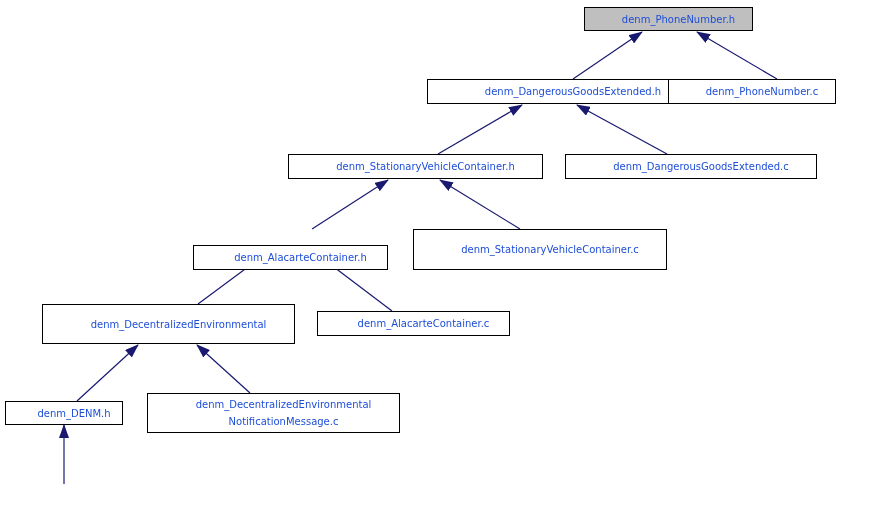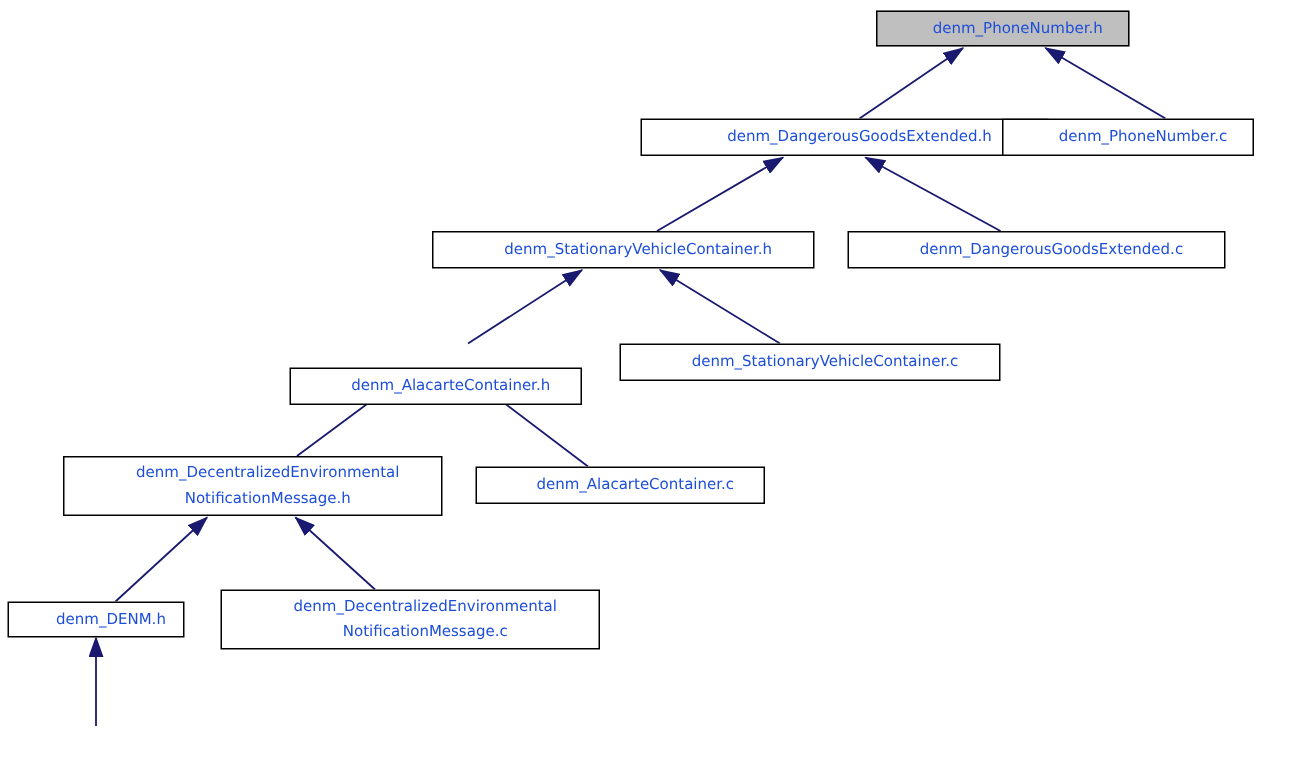--- a/index.html
+++ b/index.html
@@ -81,27 +81,26 @@
   </div>
 
   <div class="node" style="left:565px; top:154px; width:252px; height:25px;">
     <span>denm_DangerousGoodsExtended.c</span>
   </div>
 
   <div class="node" style="left:193px; top:229px; width:195px; height:25px;margin-top:16px;">
     <span>denm_AlacarteContainer.h</span>
   </div>
 
-  <div class="node" style="left:413px; top:229px; width:254px; height:25px;">
+  <div class="node" style="left:413px; top:229px; width:254px; height:41px;">
     <span>denm_StationaryVehicleContainer.c</span>
   </div>
 
   <div class="node" style="left:42px; top:304px; width:253px; height:40px;">
     <span>denm_DecentralizedEnvironmental</span>
-    <span>NotificationMessage.h</span>
   </div>
 
   <div class="node" style="left:317px; top:311px; width:193px; height:25px;">
     <span>denm_AlacarteContainer.c</span>
   </div>
 
   <div class="node" style="left:5px; top:401px; width:118px; height:24px;">
     <span>denm_DENM.h</span>
   </div>
 

